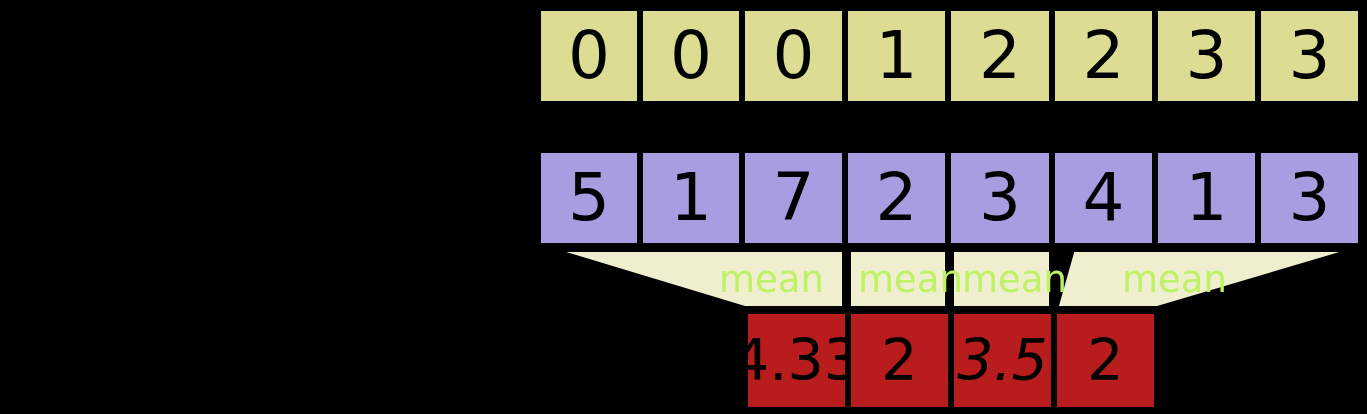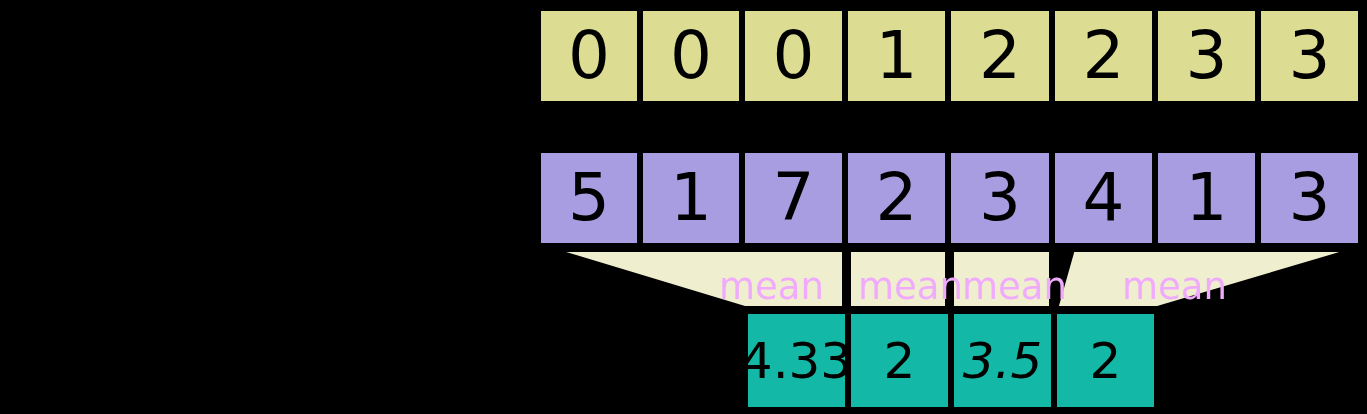--- a/index.html
+++ b/index.html
@@ -21,38 +21,37 @@
     border: 3px solid #000000;
     display: flex;
     align-items: center;
     justify-content: center;
     color: #000000;
     line-height: 1;
     user-select: none;
   }
   .row-top .cell { background: #dcdd93; font-size: 66px; }
   .row-mid .cell { background: #a79de0; font-size: 66px; }
-  .row-out .cell { background: #14b8a6; font-size: 50px; }
+  .row-out .cell { background: #b91c1c; font-size: 57px; }
 
   .meanband {
     position: absolute;
     left: 0;
     top: 246px;
     width: 1367px;
     height: 66px;
   }
   .meanband svg { display: block; }
   .mean-label {
     position: absolute;
-    color: #f0abfc;
+    color: #bef264;
     font-size: 37px;
     line-height: 1;
     white-space: nowrap;
     user-select: none;
-    margin-top: 7px;
   }
 </style>
 </head>
 <body>
 
 <div id="canvas">
 
   <div class="row-top">
     <div class="cell" style="left:538px;  top:8px; width:102px; height:96px;">
         <span>0</span>

